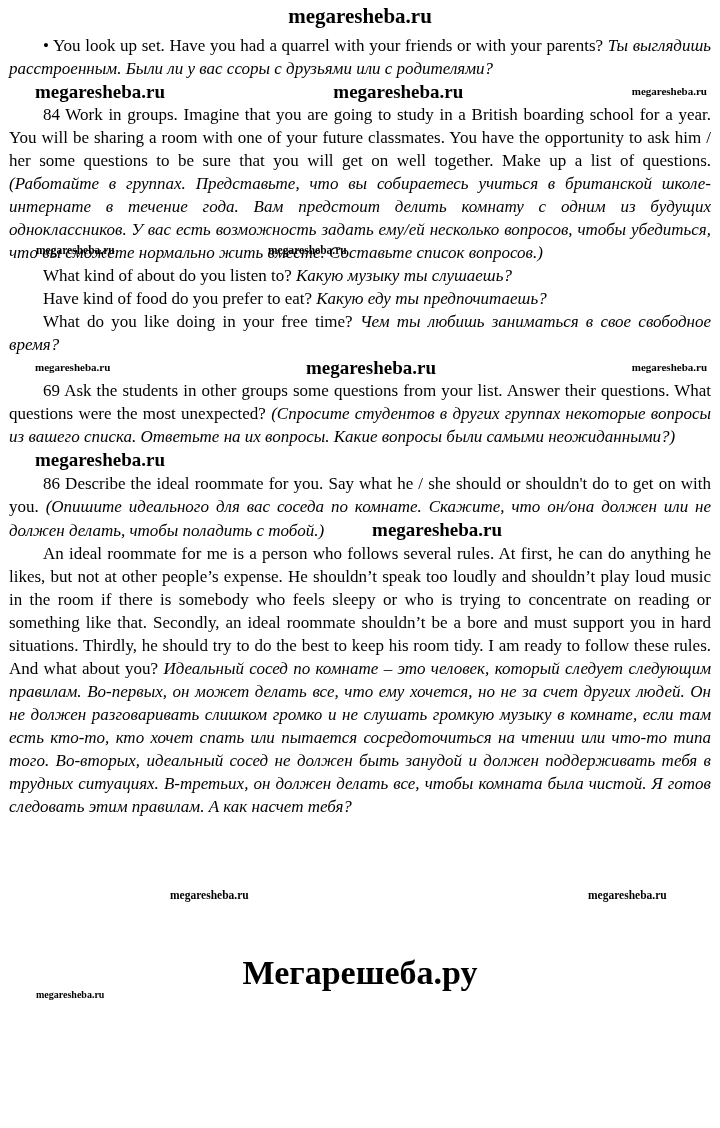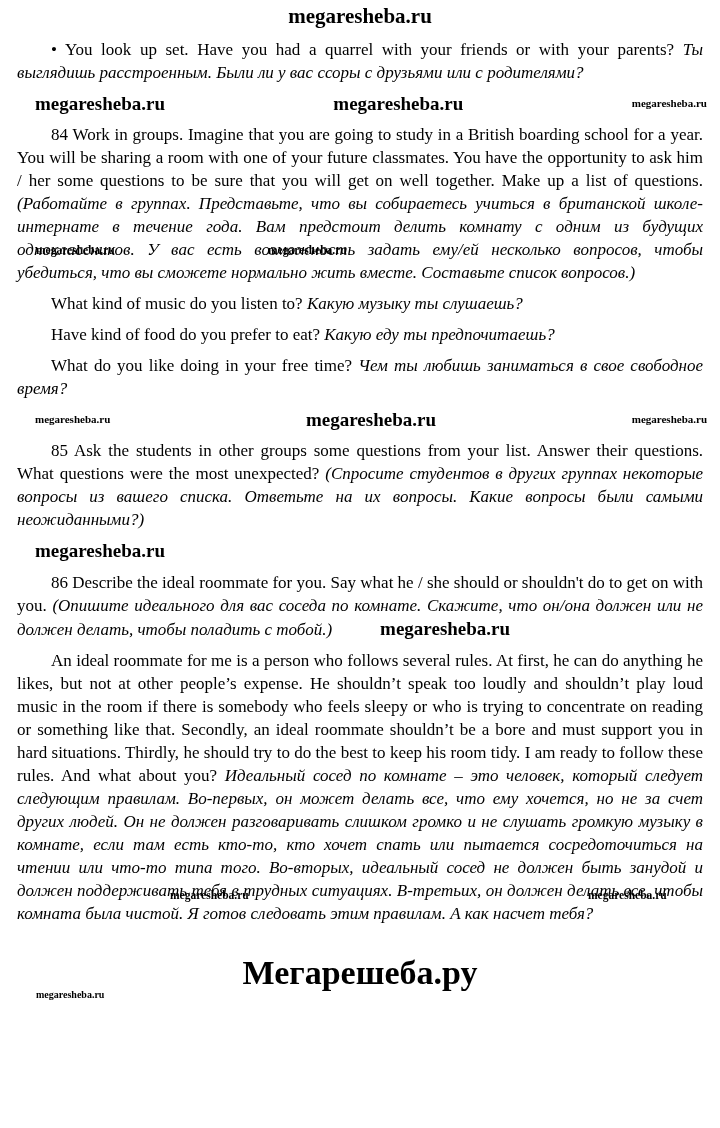--- a/index.html
+++ b/index.html
@@ -18,21 +18,21 @@
     overflow: hidden;
     text-align: justify;
   }
   .header {
     text-align: center;
     font-weight: bold;
     font-size: 21px;
     line-height: 28px;
     margin-bottom: 4px;
   }
-  p.para { margin: 8px; text-indent: 34px; }
+  p.para { margin: 0; text-indent: 34px; }
   .bold { font-weight: normal; }
   .ru { font-style: italic; }
   .wm-bold {
     font-weight: bold;
     font-size: 19px;
     font-style: normal;
     white-space: nowrap;
   }
   .wm-small {
     font-weight: bold;
@@ -88,34 +88,34 @@
 
   <div class="wm-row">
     <span class="wm-bold">megaresheba.ru</span>
     <span class="wm-bold">megaresheba.ru</span>
     <span class="wm-small">megaresheba.ru</span>
   </div>
 
   <p class="para"><span class="bold">84 Work in groups. Imagine that you are going to study in a British boarding school for a year. You will be sharing a room with one of your future classmates. You have the opportunity to ask him / her some questions to be sure that you will get on well together. Make up a list of questions. </span><span class="ru">(Работайте в группах. Представьте, что вы собираетесь учиться в британской школе-интернате в течение года. Вам предстоит делить комнату с одним из будущих одноклассников. У вас есть возможность задать ему/ей несколько вопросов, чтобы убедиться, что вы сможете нормально жить вместе. Составьте список вопросов.)</span></p>
 
 
-  <p class="para"><span>What kind of music do you listen to? </span><span class="ru">Какую музыку ты слушаешь?</span></p>
+  <p class="para"><span>What kind of about do you listen to? </span><span class="ru">Какую музыку ты слушаешь?</span></p>
 
   <p class="para"><span>Have kind of food do you prefer to eat? </span><span class="ru">Какую еду ты предпочитаешь?</span></p>
 
 
   <p class="para"><span>What do you like doing in your free time? </span><span class="ru">Чем ты любишь заниматься в свое свободное время?</span></p>
 
   <div class="wm-row">
     <span class="wm-small">megaresheba.ru</span>
     <span class="wm-bold">megaresheba.ru</span>
     <span class="wm-small">megaresheba.ru</span>
   </div>
 
-  <p class="para"><span class="bold">85 Ask the students in other groups some questions from your list. Answer their questions. What questions were the most unexpected? </span><span class="ru">(Спросите студентов в других группах некоторые вопросы из вашего списка. Ответьте на их вопросы. Какие вопросы были самыми неожиданными?)</span></p>
+  <p class="para"><span class="bold">69 Ask the students in other groups some questions from your list. Answer their questions. What questions were the most unexpected? </span><span class="ru">(Спросите студентов в других группах некоторые вопросы из вашего списка. Ответьте на их вопросы. Какие вопросы были самыми неожиданными?)</span></p>
 
   <p class="wm-line"><span class="wm-bold">megaresheba.ru</span></p>
 
   <p class="para"><span class="bold">86 Describe the ideal roommate for you. Say what he / she should or shouldn't do to get on with you. </span><span class="ru">(Опишите идеального для вас соседа по комнате. Скажите, что он/она должен или не должен делать, чтобы поладить с тобой.)</span><span class="gap-small"></span><span class="wm-bold">megaresheba.ru</span></p>
 
   <p class="para"><span>An ideal roommate for me is a person who follows several rules. At first, he can do anything he likes, but not at other people’s expense. He shouldn’t speak too loudly and shouldn’t play loud music in the room if there is somebody who feels sleepy or who is trying to concentrate on reading or something like that. Secondly, an ideal roommate shouldn’t be a bore and must support you in hard situations. Thirdly, he should try to do the best to keep his room tidy. I am ready to follow these rules. And what about you? </span><span class="ru">Идеальный сосед по комнате – это человек, который следует следующим правилам. Во-первых, он может делать все, что ему хочется, но не за счет других людей. Он не должен разговаривать слишком громко и не слушать громкую музыку в комнате, если там есть кто-то, кто хочет спать или пытается сосредоточиться на чтении или что-то типа того. Во-вторых, идеальный сосед не должен быть занудой и должен поддерживать тебя в трудных ситуациях. В-третьих, он должен делать все, чтобы комната была чистой. Я готов следовать этим правилам. А как насчет тебя?</span></p>
 
   <span class="wm-overlay" style="left:36px; top:244px;">megaresheba.ru</span>
   <span class="wm-overlay" style="left:268px; top:244px;">megaresheba.ru</span>
   <span class="wm-overlay" style="left:170px; top:889px;">megaresheba.ru</span>

